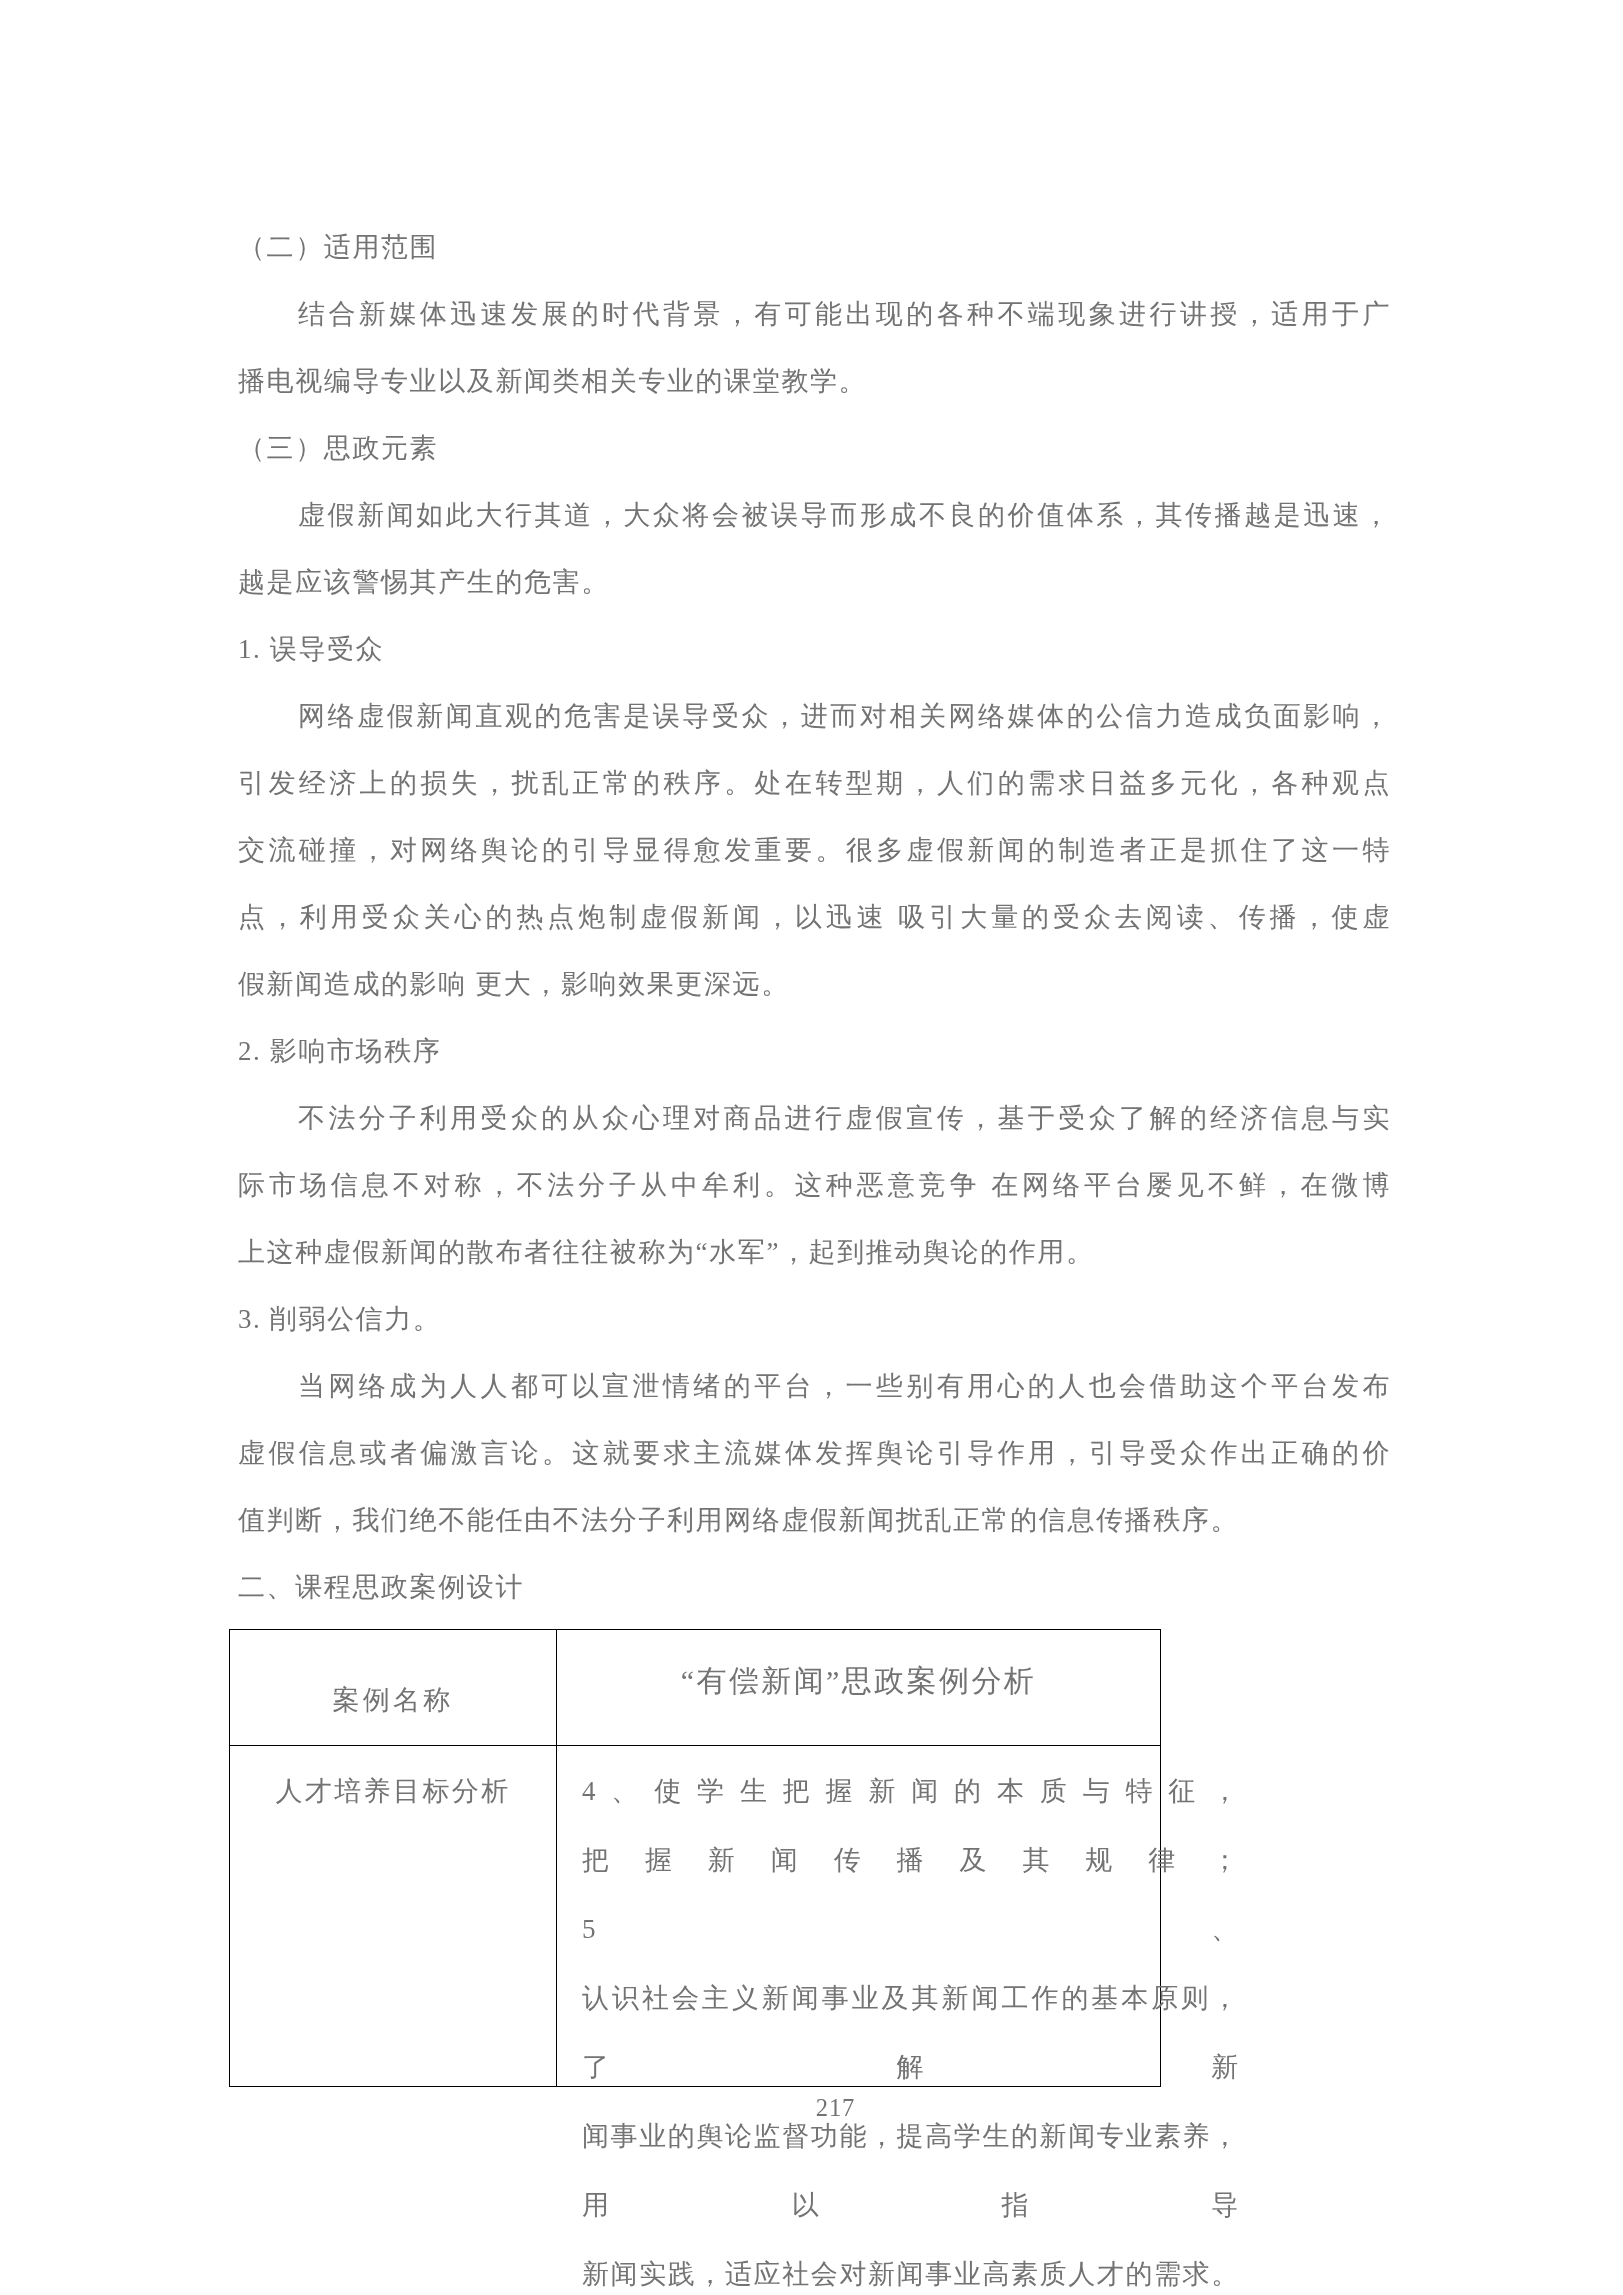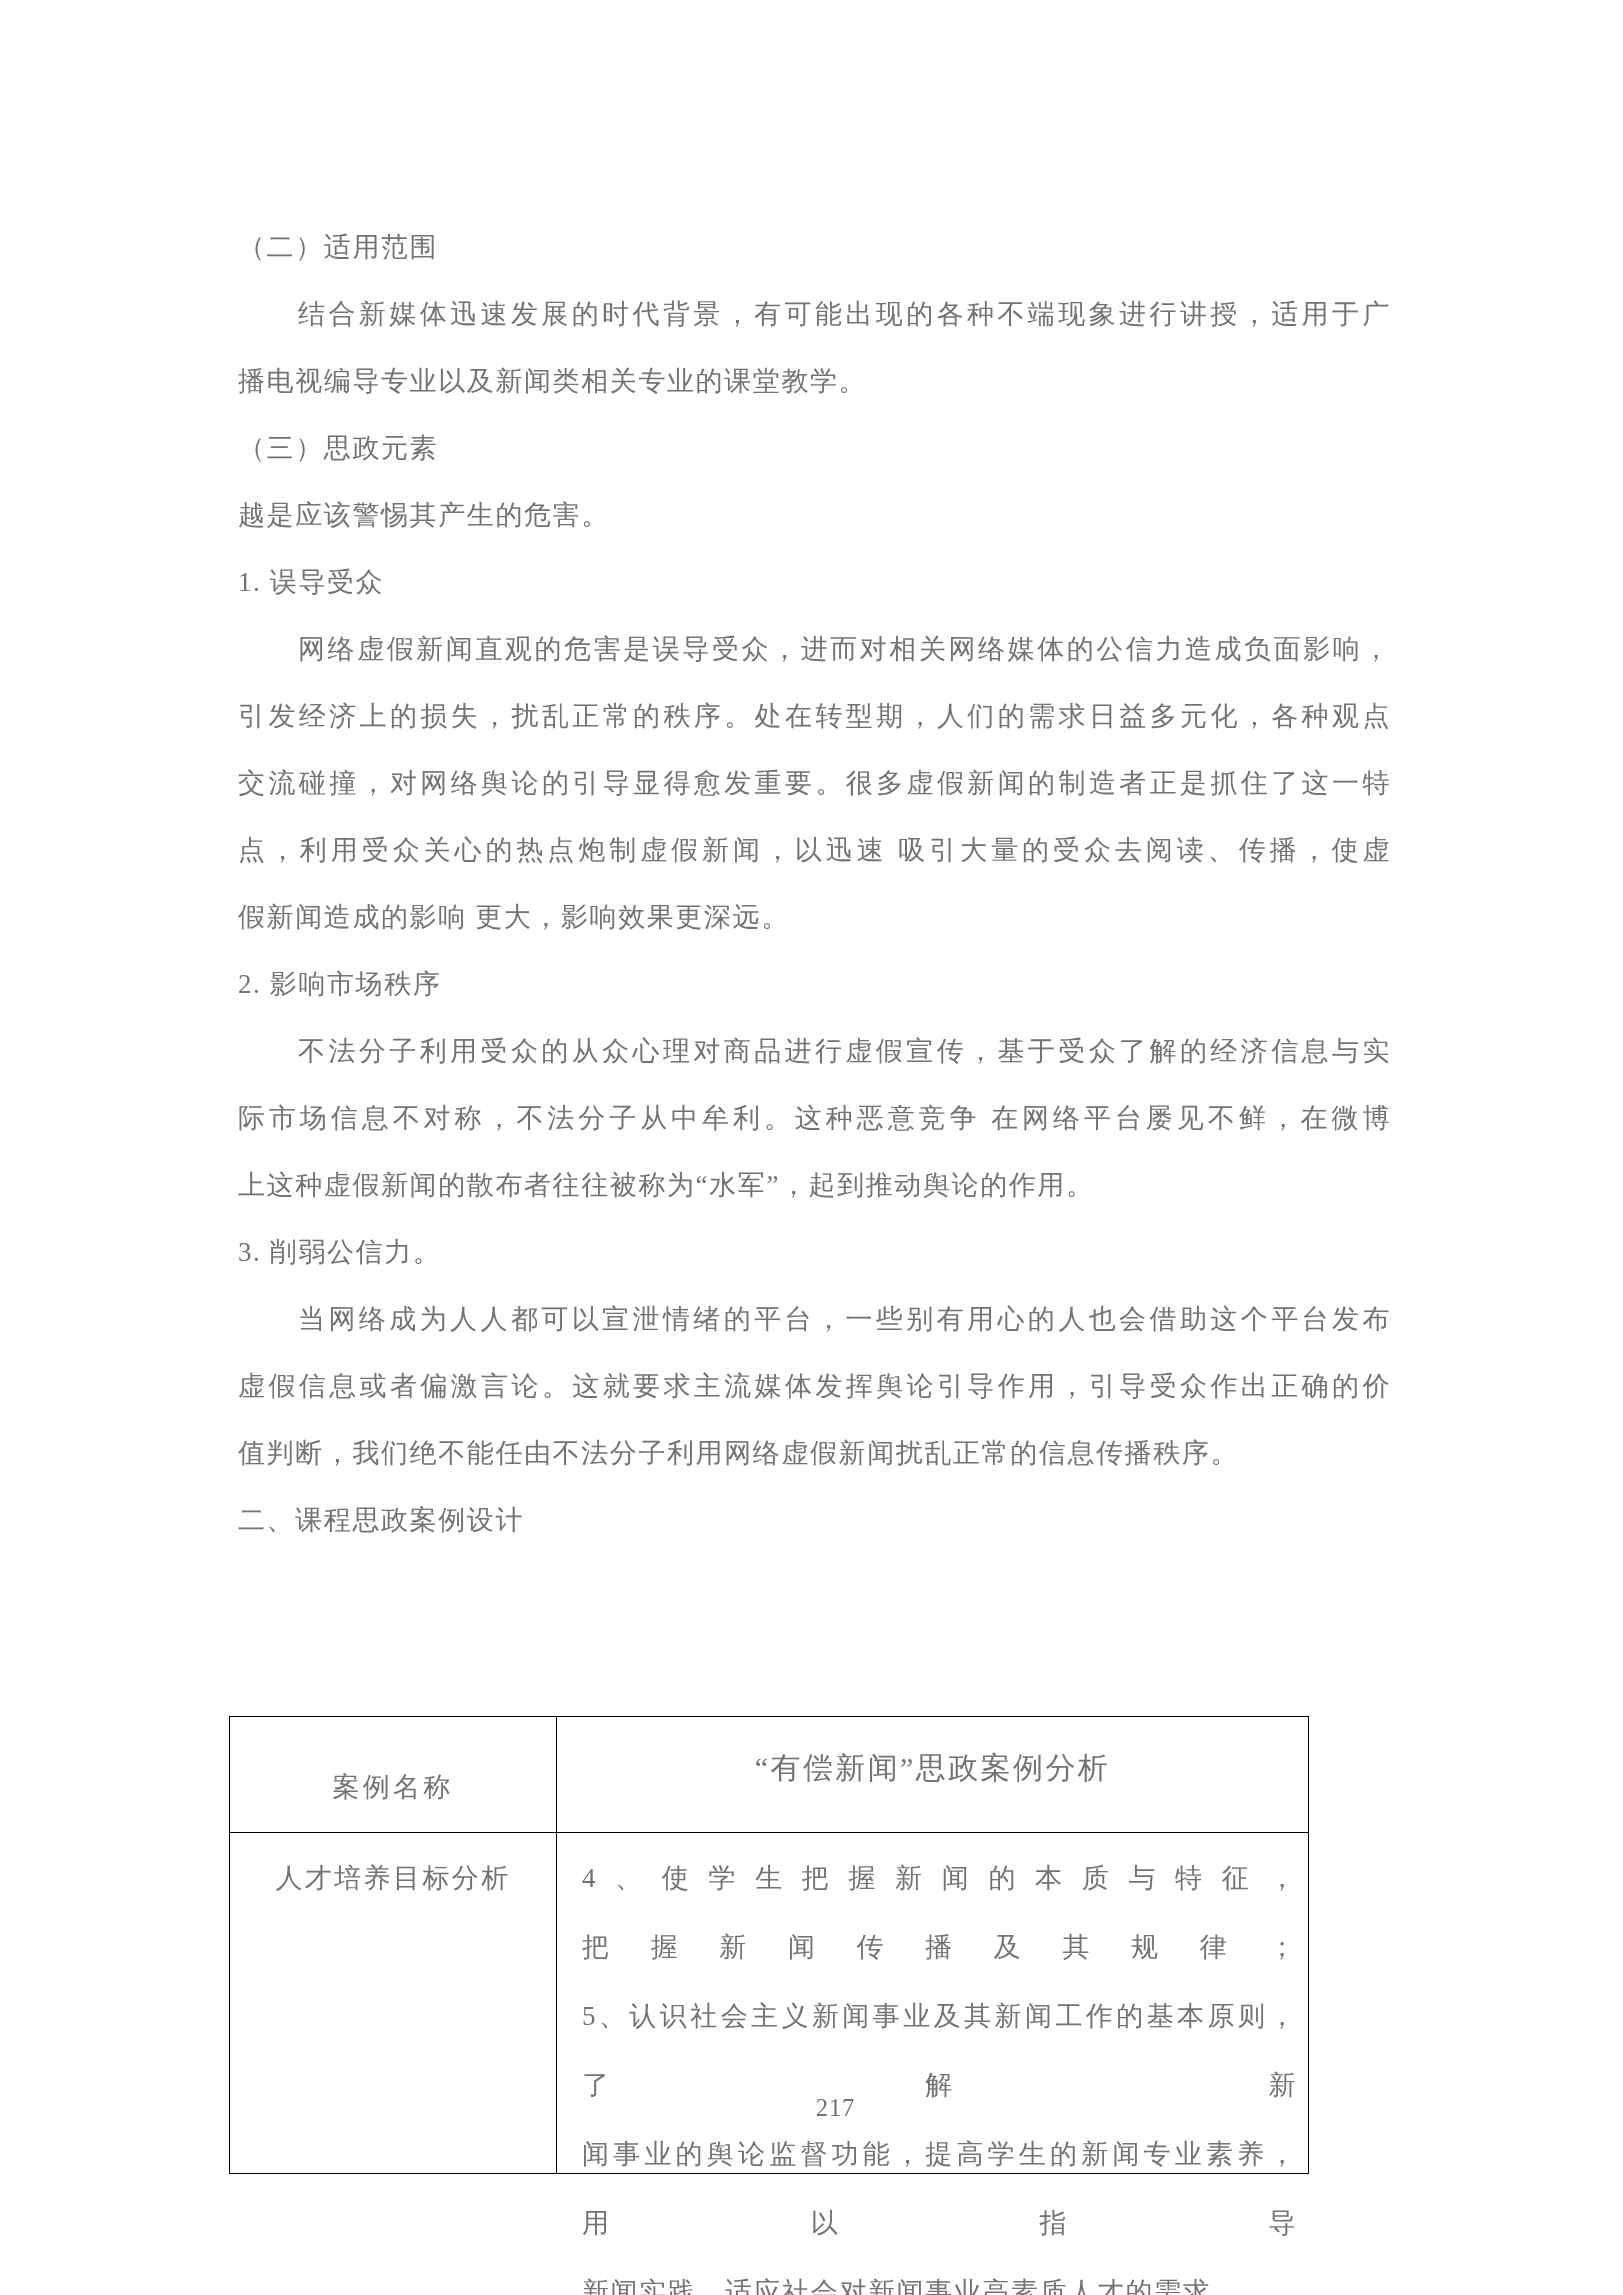--- a/index.html
+++ b/index.html
@@ -28,22 +28,22 @@
     white-space:normal;
     text-align:justify;
     text-align-last:justify;
     word-break:keep-all;
   }
   .ln.ind{ padding-left:60px; }
   .ln.ind.jst{ padding-left:60px; }
 
   .tbl{
     position:absolute;
-    left:229px;top:1716px;
-    width:1080px;
+    left:229px;top:1629px;
+    width:932px;
     border:1.6px solid #000;
     box-sizing:border-box;
     background:#fff;
   }
   .trow{ display:flex; box-sizing:border-box; }
   .trow.hdr{ height:116px; border-bottom:1.6px solid #000; }
   .trow.r2{ height:340px; }
   .cell{ box-sizing:border-box; }
   .cell.c1{
     flex:0 0 327px;
@@ -89,20 +89,21 @@
 </head>
 <body>
 
 <div class="sheet">
 
   <div class="body-text">
     <div class="ln">（二）适用范围</div>
     <div class="ln ind jst">结合新媒体迅速发展的时代背景，有可能出现的各种不端现象进行讲授，适用于广</div>
     <div class="ln">播电视编导专业以及新闻类相关专业的课堂教学。</div>
     <div class="ln">（三）思政元素</div>
+    <div class="ln ind jst">虚假新闻如此大行其道，大众将会被误导而形成不良的价值体系，其传播越是迅速，</div>
     <div class="ln">越是应该警惕其产生的危害。</div>
     <div class="ln">1. 误导受众</div>
     <div class="ln ind jst">网络虚假新闻直观的危害是误导受众，进而对相关网络媒体的公信力造成负面影响，</div>
     <div class="ln jst">引发经济上的损失，扰乱正常的秩序。处在转型期，人们的需求日益多元化，各种观点</div>
     <div class="ln jst">交流碰撞，对网络舆论的引导显得愈发重要。很多虚假新闻的制造者正是抓住了这一特</div>
     <div class="ln jst">点，利用受众关心的热点炮制虚假新闻，以迅速 吸引大量的受众去阅读、传播，使虚</div>
     <div class="ln">假新闻造成的影响 更大，影响效果更深远。</div>
     <div class="ln">2. 影响市场秩序</div>
     <div class="ln ind jst">不法分子利用受众的从众心理对商品进行虚假宣传，基于受众了解的经济信息与实</div>
     <div class="ln jst">际市场信息不对称，不法分子从中牟利。这种恶意竞争 在网络平台屡见不鲜，在微博</div>

